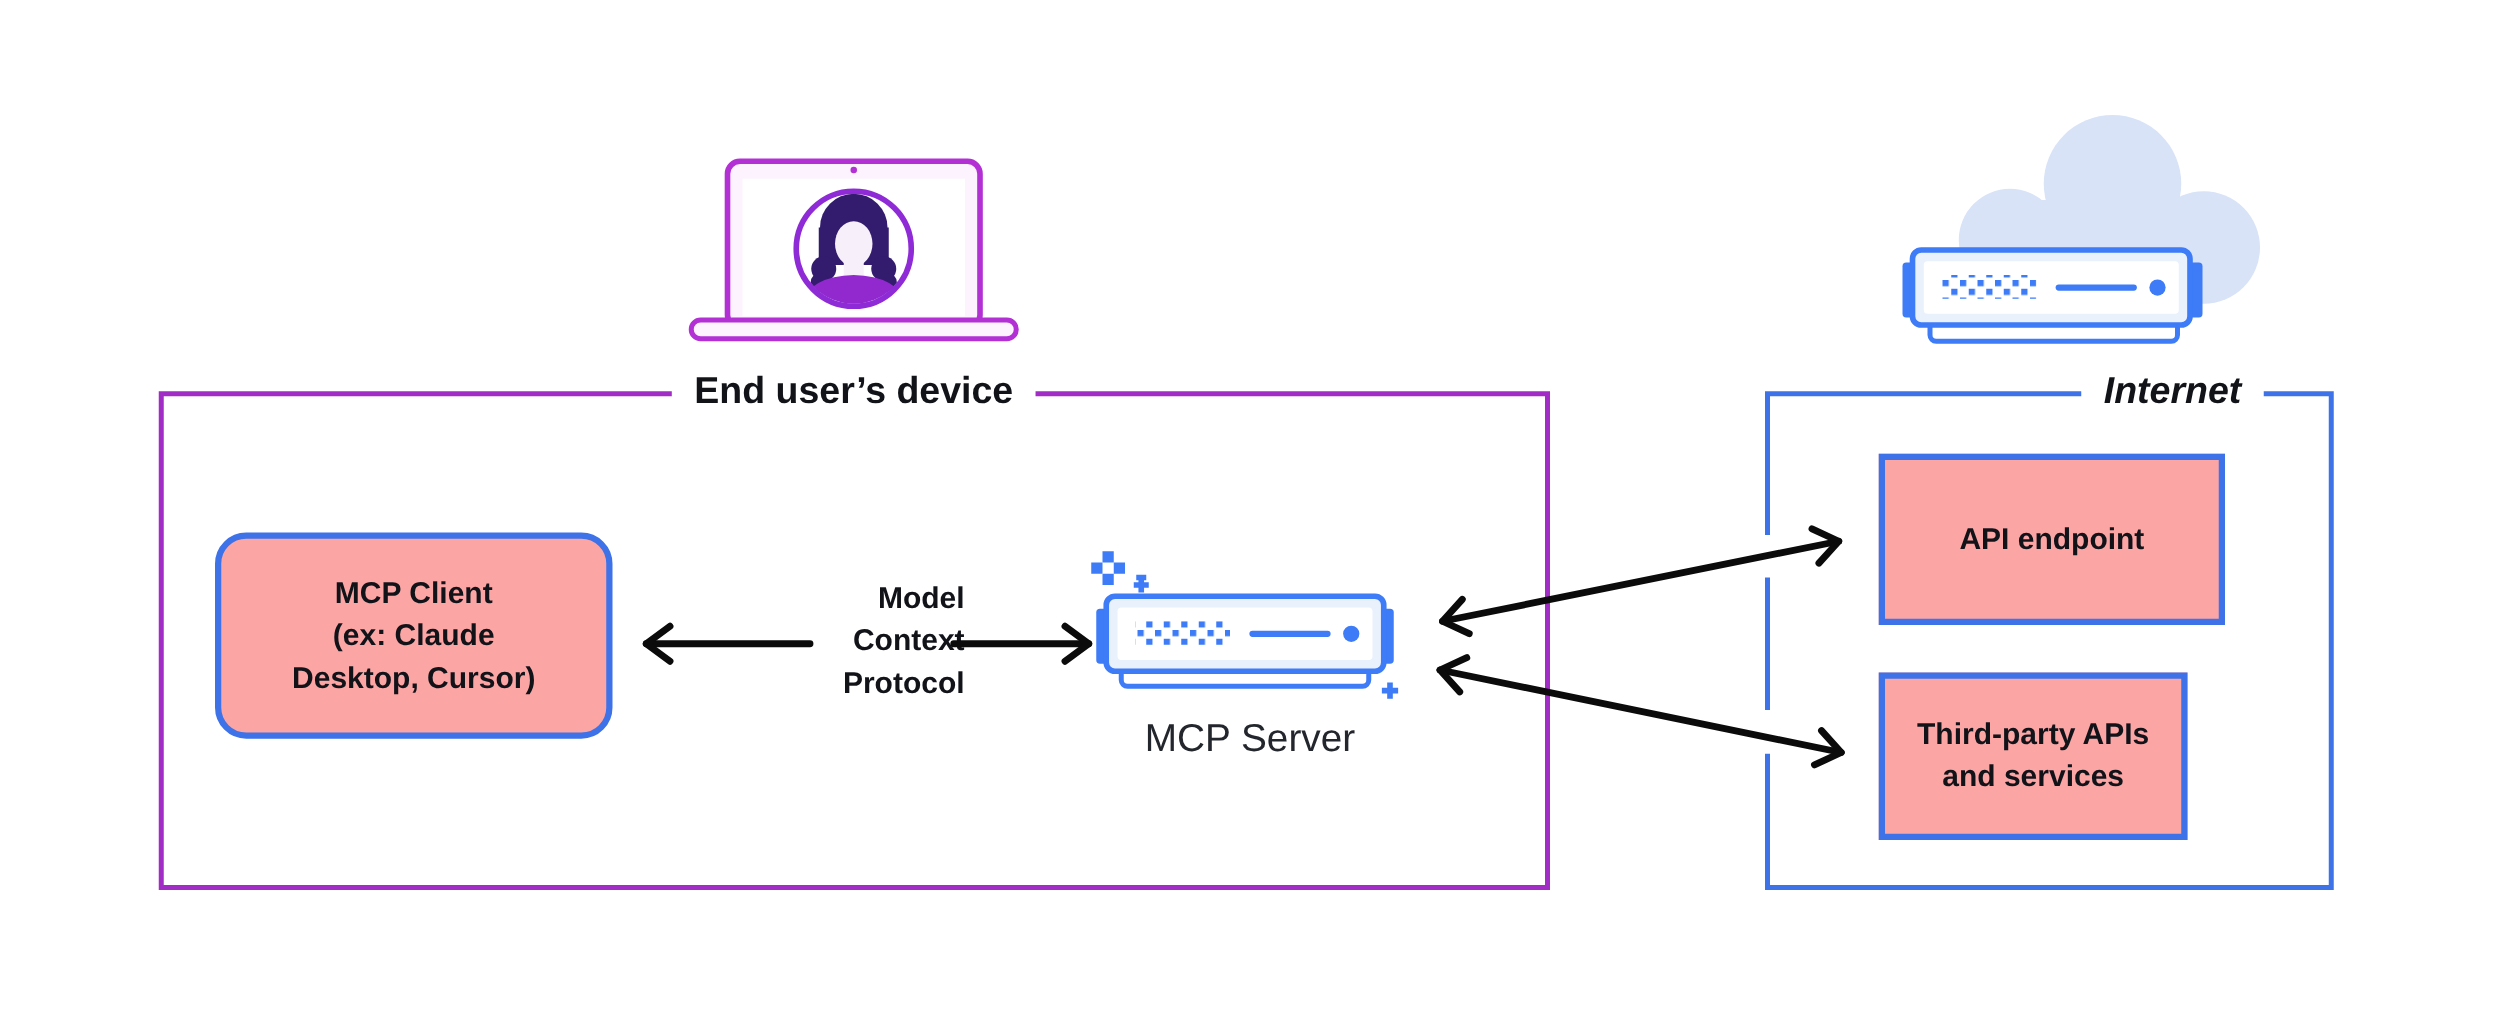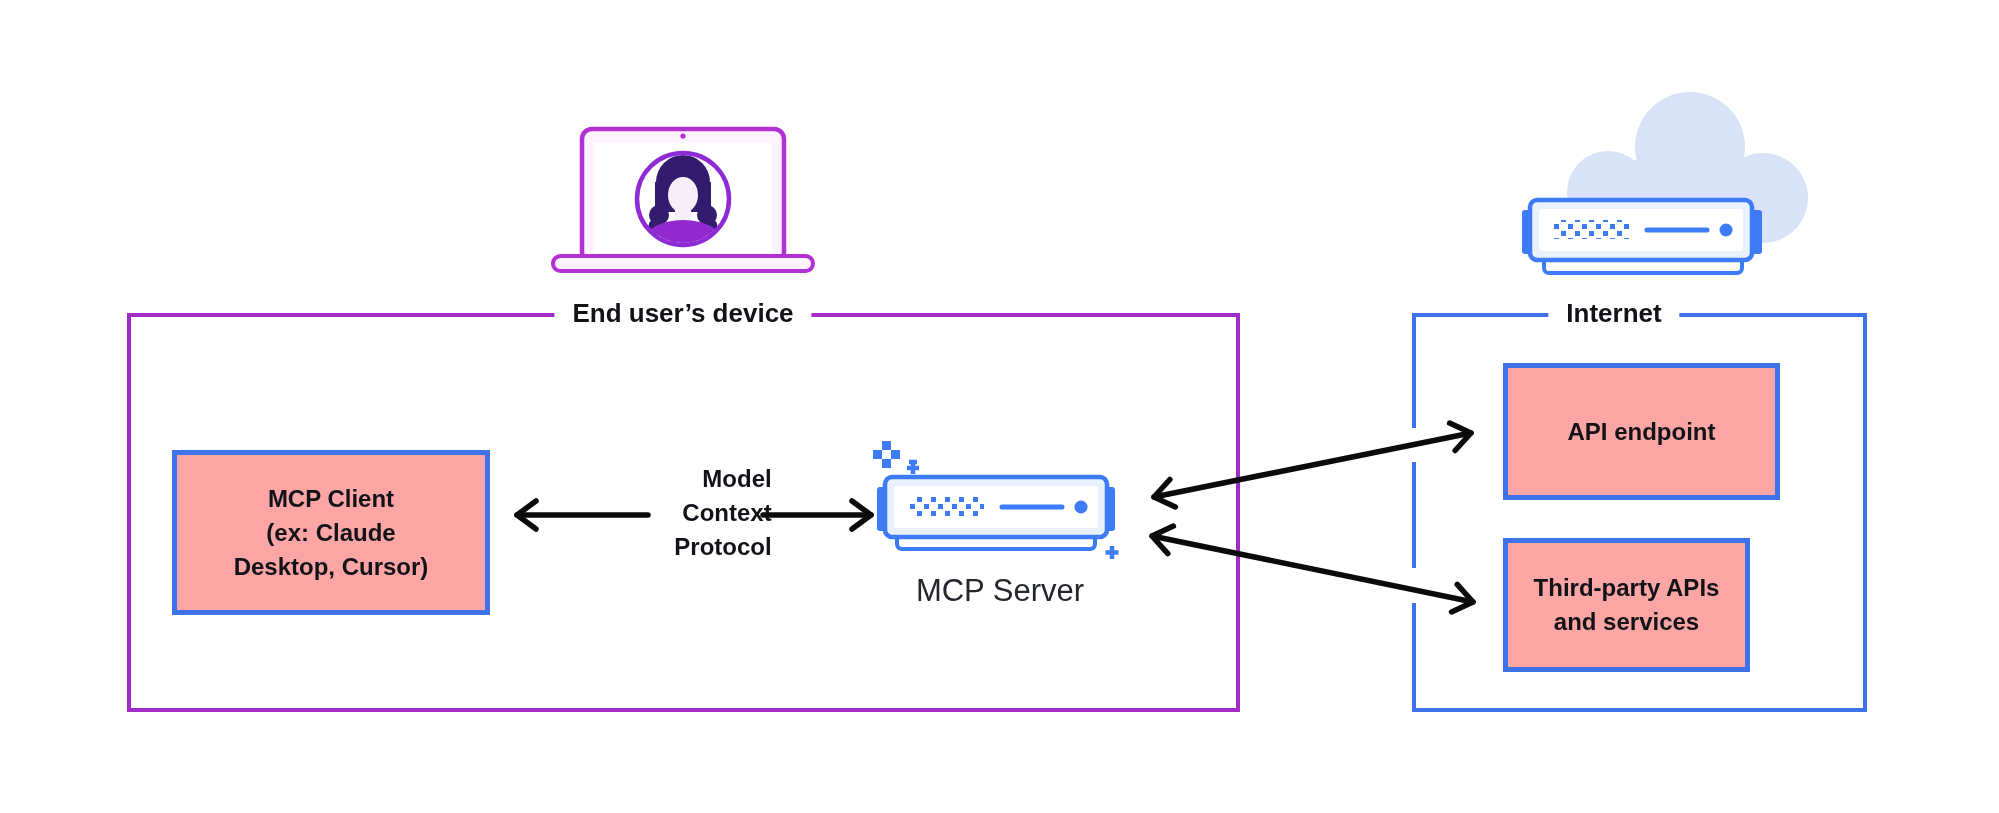--- a/index.html
+++ b/index.html
@@ -5,28 +5,28 @@
   html,body{margin:0;padding:0;background:#ffffff;}
   #canvas{
     position:relative;width:1999px;height:813px;background:#ffffff;overflow:hidden;
     font-family:"Liberation Sans",sans-serif;color:#15181E;
   }
   .groupbox{position:absolute;box-sizing:border-box;background:transparent;}
   .device-box{left:127px;top:313px;width:1113px;height:399px;border:4px solid #A22CC6;}
   .internet-box{left:1412px;top:313px;width:455px;height:399px;border:4px solid #3E72E9;}
   .border-label{
     position:absolute;transform:translate(-50%,-50%);background:#ffffff;
-    padding:0 18px;font-size:26px;font-weight:700;color:#111319;white-space:nowrap;line-height:1.1;
+    padding:0 18px;font-size:30px;font-weight:700;color:#111319;white-space:nowrap;line-height:1.1;
   }
   .node-box{
     position:absolute;box-sizing:border-box;border:5px solid #3E72E9;background:#fca5a5;
     display:flex;align-items:center;justify-content:center;text-align:center;
     font-size:24px;line-height:34px;font-weight:700;color:#111319;white-space:pre-line;
   }
-  .client-box{left:172px;top:450px;width:318px;height:165px;}
+  .client-box{left:172px;top:426px;width:318px;height:165px;border-radius:25px;}
   .api-box{left:1503px;top:363px;width:277px;height:137px;}
   .third-box{left:1503px;top:538px;width:247px;height:134px;}
   .protocol-label{
     position:absolute;left:683px;top:513px;transform:translate(-50%,-50%);
     font-size:24px;line-height:34px;font-weight:700;color:#111319;text-align:right;white-space:pre-line;margin-left:40px;
   }
   .server-label{
     position:absolute;left:1000px;top:591px;transform:translate(-50%,-50%);
     font-size:31px;font-weight:400;color:#23262C;white-space:nowrap;
   }
@@ -113,21 +113,21 @@
   </svg>
 
   <div class="node-box client-box">MCP Client
 (ex: Claude
 Desktop, Cursor)</div>
   <div class="node-box api-box">API endpoint</div>
   <div class="node-box third-box">Third-party APIs
 and services</div>
 
   <div class="border-label" style="left:683px;top:313px;">End user’s device</div>
-  <div class="border-label" style="left:1614px;top:313px;">Internet</div>
+  <div class="border-label" style="left:1738px;top:313px;font-style:italic;">Internet</div>
   <div class="protocol-label">Model
 Context
 Protocol</div>
   <div class="server-label">MCP Server</div>
 
   <svg class="layer" viewBox="0 0 1999 813">
     <defs>
       <marker id="chev" markerUnits="userSpaceOnUse" markerWidth="48" markerHeight="48" viewBox="-32 -24 48 48" refX="0" refY="0" orient="auto-start-reverse">
         <path d="M-19,-14 L0,0 L-19,14" fill="none" stroke="#0B0B0C" stroke-width="5.5" stroke-linecap="round" stroke-linejoin="round"></path>
       </marker>

